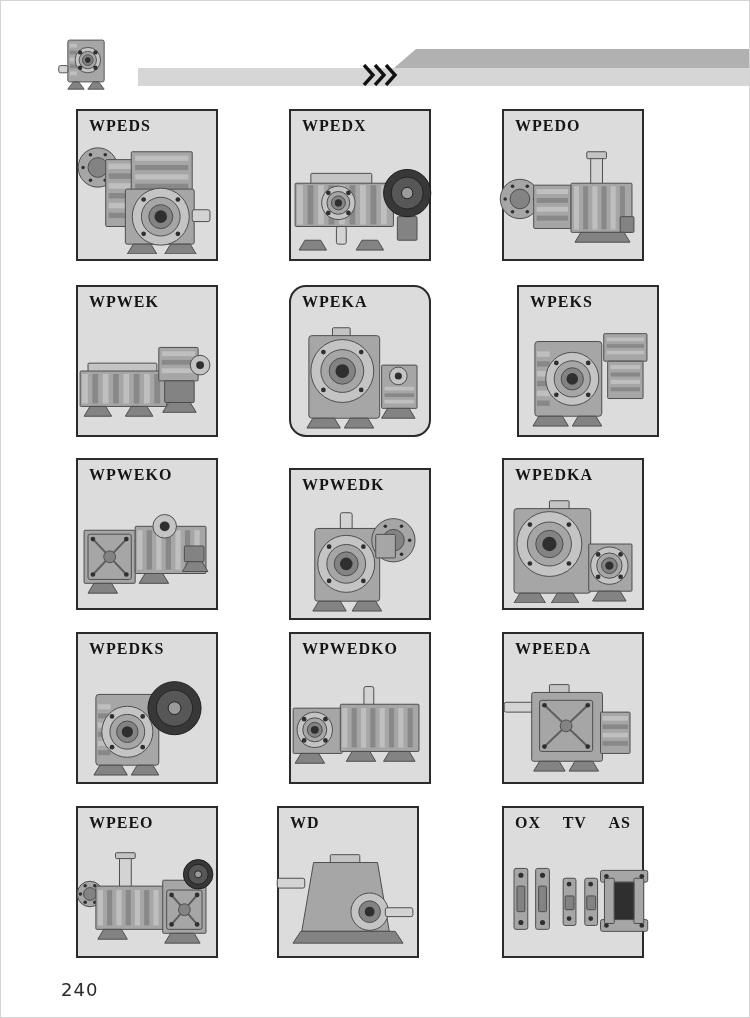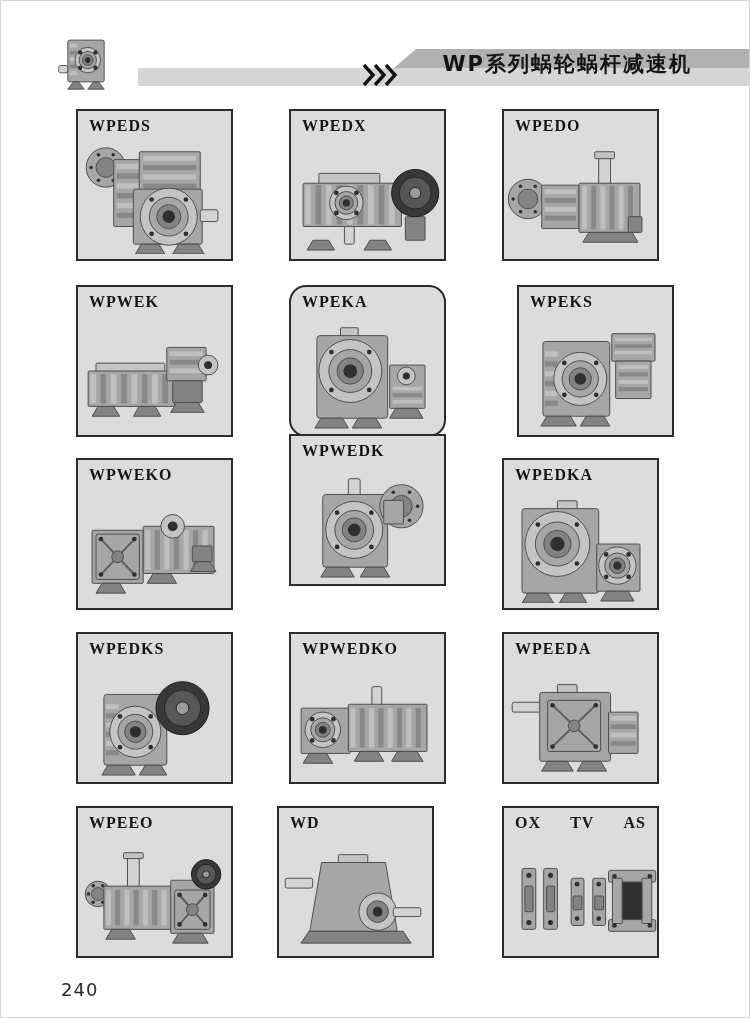--- a/index.html
+++ b/index.html
@@ -16,21 +16,21 @@
     clip-path:polygon(22px 0,100% 0,100% 100%,0 100%);
   }
   #chevrons{position:absolute;left:361px;top:63px;width:36px;height:22px;}
   #page-title{
     position:absolute;right:57px;top:49px;
     font-family:"DejaVu Sans","Liberation Sans",sans-serif;
     font-weight:bold;font-size:21px;letter-spacing:2px;color:#141414;white-space:nowrap;
   }
   
   .box{
-    position:absolute;width:157px;height:152px;background:#dcdcdc;
+    position:absolute;width:142px;height:152px;background:#dcdcdc;
     border:2px solid #2b2b2b;box-sizing:border-box;
   }
   .box-labels{
     position:absolute;top:6px;left:11px;right:11px;display:flex;gap:8px;
     font-family:"Liberation Serif",serif;font-weight:bold;font-size:16px;
     letter-spacing:1px;color:#151515;z-index:2;
   }
   .box-labels.multi{justify-content:space-between;}
   .box-art{position:absolute;left:50%;transform:translateX(-50%);bottom:1px;z-index:1;}
   
@@ -68,21 +68,20 @@
 
   <div id="band-light"></div>
   <div id="band-dark"></div>
 
   <svg id="chevrons" viewBox="0 0 36 22">
     <polyline points="2,1 11,11 2,21" fill="none" stroke="#111" stroke-width="3.4"></polyline>
     <polyline points="13,1 22,11 13,21" fill="none" stroke="#111" stroke-width="3.4"></polyline>
     <polyline points="24,1 33,11 24,21" fill="none" stroke="#111" stroke-width="3.4"></polyline>
   </svg>
 
-  <div id="page-title">WP系列蜗轮蜗杆减速机</div>
 
   <div id="grid">
       <div class="box" style="left: 75px; top: 108px;">
         <div class="box-labels">
           <span>WPEDS</span>
         </div>
         <div class="box-art"><svg width="158" height="116" viewBox="0 0 160 118">
             <circle cx="30" cy="30" r="20" fill="#a6a6a6" stroke="#4c4c4c"></circle>
             <circle cx="30" cy="30" r="10.0" fill="#838383" stroke="#4c4c4c"></circle>
             <circle cx="45" cy="30" r="1.8" fill="#2f2f2f"></circle>
@@ -314,21 +313,21 @@
               <rect x="128.3" y="44" width="5.3" height="40" fill="#c4c4c4"></rect>
             </g>
             <circle cx="98" cy="40" r="12" fill="#c4c4c4" stroke="#4c4c4c"></circle>
             <circle cx="98" cy="40" r="5" fill="#2f2f2f"></circle>
             <rect x="118" y="60" width="20" height="16" fill="#838383" stroke="#4c4c4c" stroke-width="1" rx="1"></rect>
             <polygon points="20,108 50,108 44,98 26,98" fill="#838383" stroke="#4c4c4c" stroke-width="1"></polygon>
             <polygon points="116,86 142,86 136,76 122,76" fill="#838383" stroke="#4c4c4c" stroke-width="1"></polygon>
             <polygon points="72,98 102,98 96,88 78,88" fill="#838383" stroke="#4c4c4c" stroke-width="1"></polygon>
           </svg></div>
       </div>
-      <div class="box" style="left: 288px; top: 433px; padding-left: 48px;">
+      <div class="box" style="left: 288px; top: 467px; padding-left: 48px;">
         <div class="box-labels">
           <span>WPWEDK</span>
         </div>
         <div class="box-art"><svg width="158" height="116" viewBox="0 0 160 118">
             <rect x="60" y="16" width="12" height="20" fill="#d3d3d3" stroke="#4c4c4c" stroke-width="1" rx="2"></rect>
             <rect x="34" y="32" width="66" height="74" fill="#a6a6a6" stroke="#4c4c4c" stroke-width="1" rx="3"></rect>
             <circle cx="114" cy="44" r="22" fill="#a6a6a6" stroke="#4c4c4c"></circle>
             <circle cx="114" cy="44" r="11.0" fill="#838383" stroke="#4c4c4c"></circle>
             <circle cx="130.5" cy="44" r="1.8" fill="#2f2f2f"></circle>
             <circle cx="122.25" cy="58.28941916244324" r="1.8" fill="#2f2f2f"></circle>

